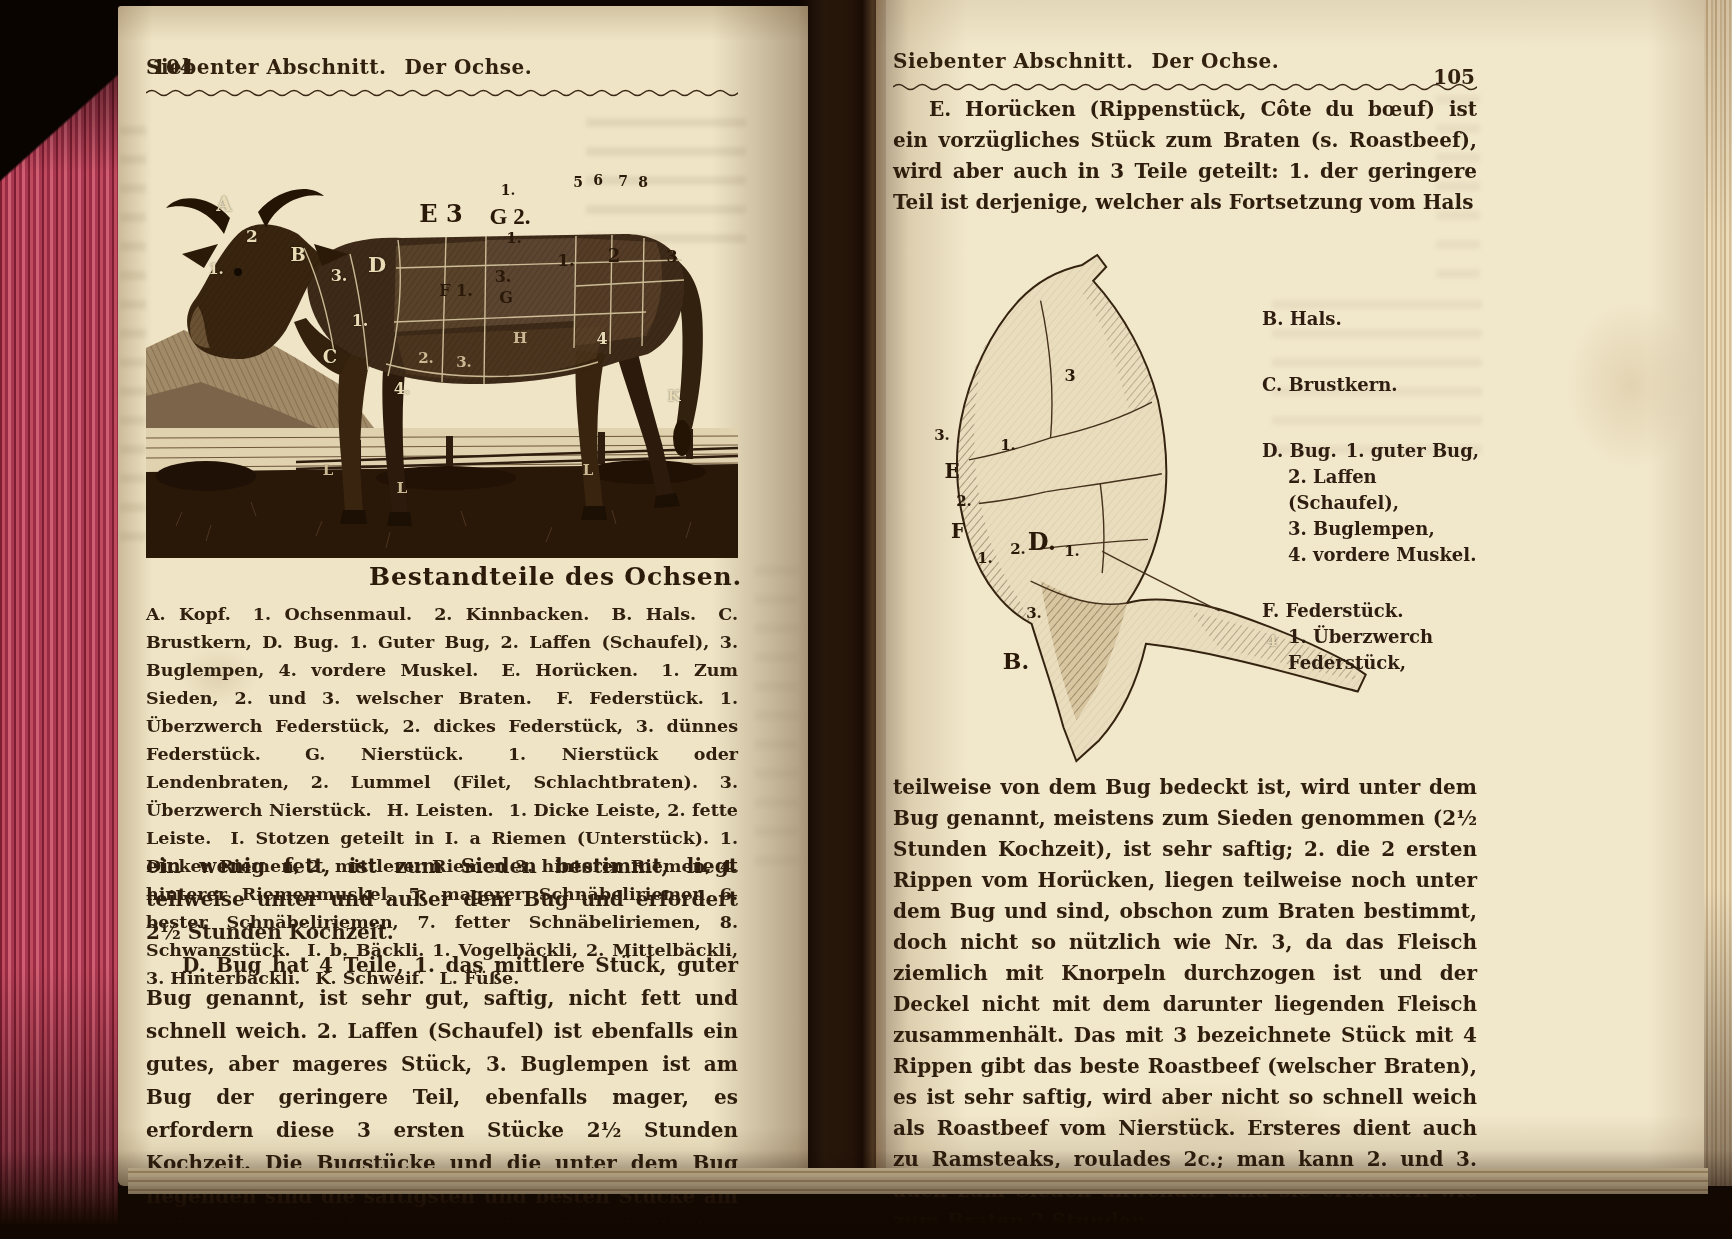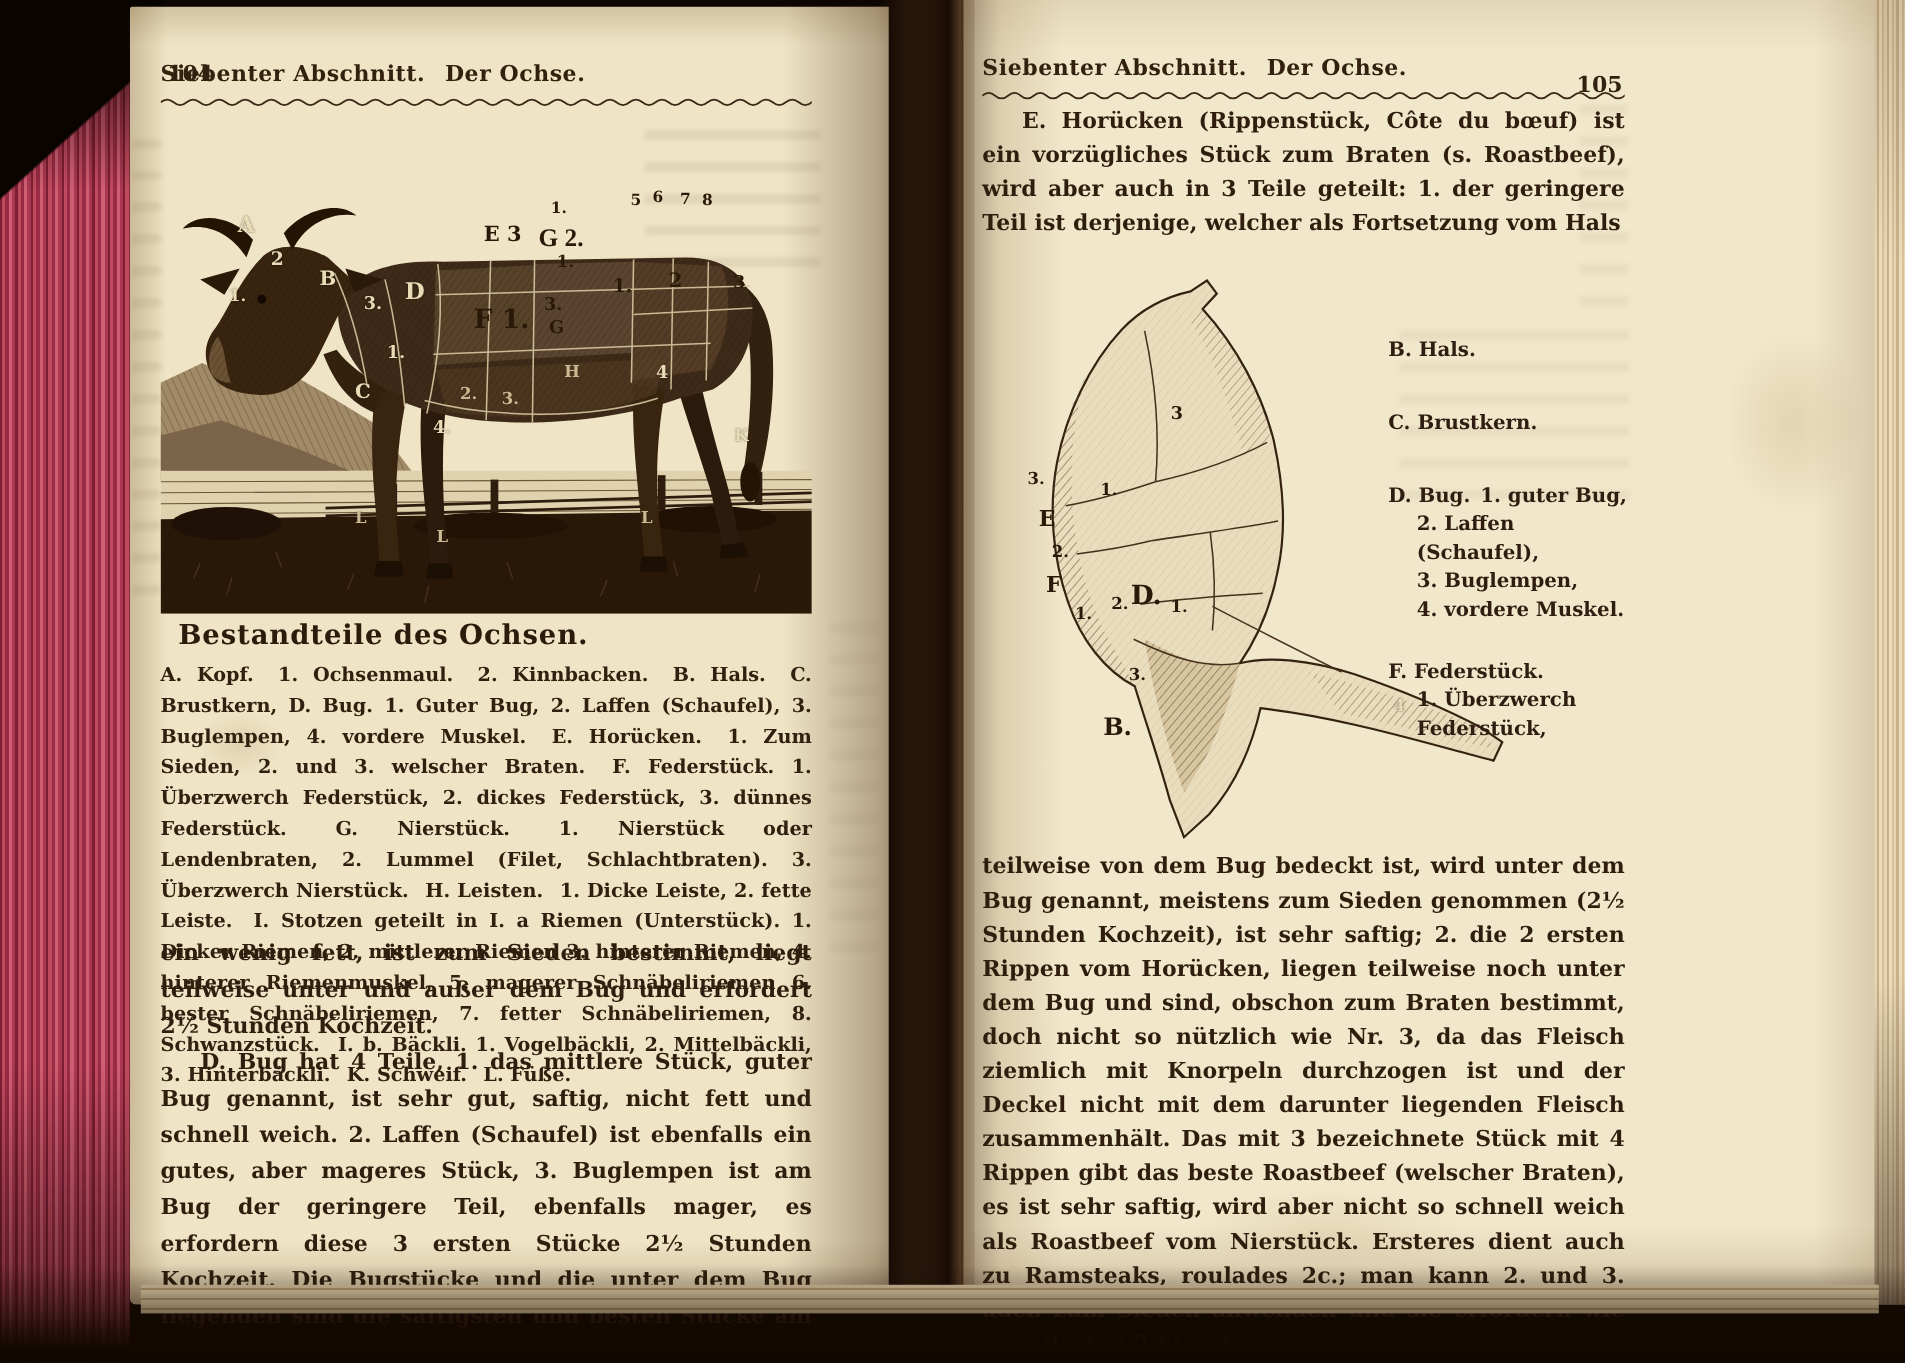--- a/index.html
+++ b/index.html
@@ -41,21 +41,21 @@
   
   .ph{position:absolute;left:28px;width:592px;height:30px;top:46px;color:#33210f;}
   .page-right .ph{left:17px;width:584px;}
   .pnum{position:absolute;top:0;font:bold 20px/30px "DejaVu Serif","Liberation Serif",serif;}
   .pnum.lft{left:6px;} .pnum.rgt{right:2px;margin-top:16px;}
   .rhead{position:absolute;left:0;right:0;
     font:bold 20px/30px "DejaVu Serif","Liberation Serif",serif;letter-spacing:.5px;}
   svg.wavy{position:absolute;left:28px;top:82px;width:592px;height:10px;}
   .page-right svg.wavy{left:17px;width:584px;}
 
-  .fig-title{position:absolute;left:44px;width:592px;top:556px;text-align:left;
+  .fig-title{position:absolute;left:32px;width:592px;top:556px;text-align:right;
     font:bold 25px/30px "DejaVu Serif","Liberation Serif",serif;color:#2c1b0b;letter-spacing:.8px;}
   .legend{position:absolute;left:28px;width:592px;top:594px;margin:0;text-align:justify;
     font:600 17.5px/28px "DejaVu Serif","Liberation Serif",serif;color:#31200f;}
   .legend b{font-weight:bold;}
   .textflow{position:absolute;left:28px;width:592px;margin:0;}
   .page-right .textflow{left:17px;width:584px;}
   .body{margin:0;text-align:justify;font:bold 20px/33px "DejaVu Serif","Liberation Serif",serif;color:#2f1e0e;}
   .page-right .body{line-height:31px;}
   .body.ind{text-indent:36px;}
 
@@ -198,24 +198,24 @@
       <div class="fig-labels">
           <span class="fig-label" style="left: 78px; top: 108px; font-size: 20px; color: rgb(232, 219, 182); text-shadow: rgba(0, 0, 0, 0.55) 0px 0px 2px;">A</span>
           <span class="fig-label" style="left: 106px; top: 140px; font-size: 17px; color: rgb(232, 219, 182); text-shadow: rgba(0, 0, 0, 0.55) 0px 0px 2px;">2</span>
           <span class="fig-label" style="left: 70px; top: 173px; font-size: 15px; color: rgb(232, 219, 182); text-shadow: rgba(0, 0, 0, 0.55) 0px 0px 2px;">1.</span>
           <span class="fig-label" style="left: 152px; top: 158px; font-size: 18px; color: rgb(232, 219, 182); text-shadow: rgba(0, 0, 0, 0.55) 0px 0px 2px;">B</span>
           <span class="fig-label" style="left: 193px; top: 179px; font-size: 16px; color: rgb(232, 219, 182); text-shadow: rgba(0, 0, 0, 0.55) 0px 0px 2px;">3.</span>
           <span class="fig-label" style="left: 231px; top: 168px; font-size: 21px; color: rgb(232, 219, 182); text-shadow: rgba(0, 0, 0, 0.55) 0px 0px 2px;">D</span>
           <span class="fig-label" style="left: 214px; top: 224px; font-size: 16px; color: rgb(232, 219, 182); text-shadow: rgba(0, 0, 0, 0.55) 0px 0px 2px;">1.</span>
           <span class="fig-label" style="left: 184px; top: 260px; font-size: 18px; color: rgb(232, 219, 182); text-shadow: rgba(0, 0, 0, 0.55) 0px 0px 2px;">C</span>
           <span class="fig-label" style="left: 256px; top: 292px; font-size: 16px; color: rgb(232, 219, 182); text-shadow: rgba(0, 0, 0, 0.55) 0px 0px 2px;">4.</span>
-          <span class="fig-label" style="left: 311px; top: 117px; font-size: 19px; color: rgb(42, 24, 8);">E 3</span>
+          <span class="fig-label" style="left: 295px; top: 117px; font-size: 24px; color: rgb(42, 24, 8);">E 3</span>
           <span class="fig-label" style="left: 364px; top: 121px; font-size: 23px; color: rgb(42, 24, 8); font-family: Liberation Serif, serif;">G 2.</span>
           <span class="fig-label" style="left: 368px; top: 142px; font-size: 15px; color: rgb(42, 24, 8);">1.</span>
-          <span class="fig-label" style="left: 310px; top: 194px; font-size: 24px; color: rgb(42, 24, 8); text-align: right;">F 1.</span>
+          <span class="fig-label" style="left: 310px; top: 194px; font-size: 16px; color: rgb(42, 24, 8); text-align: right;">F 1.</span>
           <span class="fig-label" style="left: 357px; top: 180px; font-size: 16px; color: rgb(42, 24, 8);">3.</span>
           <span class="fig-label" style="left: 360px; top: 201px; font-size: 16px; color: rgb(42, 24, 8);">G</span>
           <span class="fig-label" style="left: 420px; top: 164px; font-size: 17px; color: rgb(42, 24, 8);">1.</span>
           <span class="fig-label" style="left: 468px; top: 159px; font-size: 18px; color: rgb(42, 24, 8);">2</span>
           <span class="fig-label" style="left: 526px; top: 160px; font-size: 16px; color: rgb(42, 24, 8);">3</span>
           <span class="fig-label" style="left: 362px; top: 94px; font-size: 14px; color: rgb(42, 24, 8);">1.</span>
           <span class="fig-label" style="left: 432px; top: 86px; font-size: 14px; color: rgb(42, 24, 8);">5</span>
           <span class="fig-label" style="left: 452px; top: 84px; font-size: 14px; color: rgb(42, 24, 8);">6</span>
           <span class="fig-label" style="left: 477px; top: 85px; font-size: 14px; color: rgb(42, 24, 8);">7</span>
           <span class="fig-label" style="left: 497px; top: 86px; font-size: 14px; color: rgb(42, 24, 8);">8</span>

